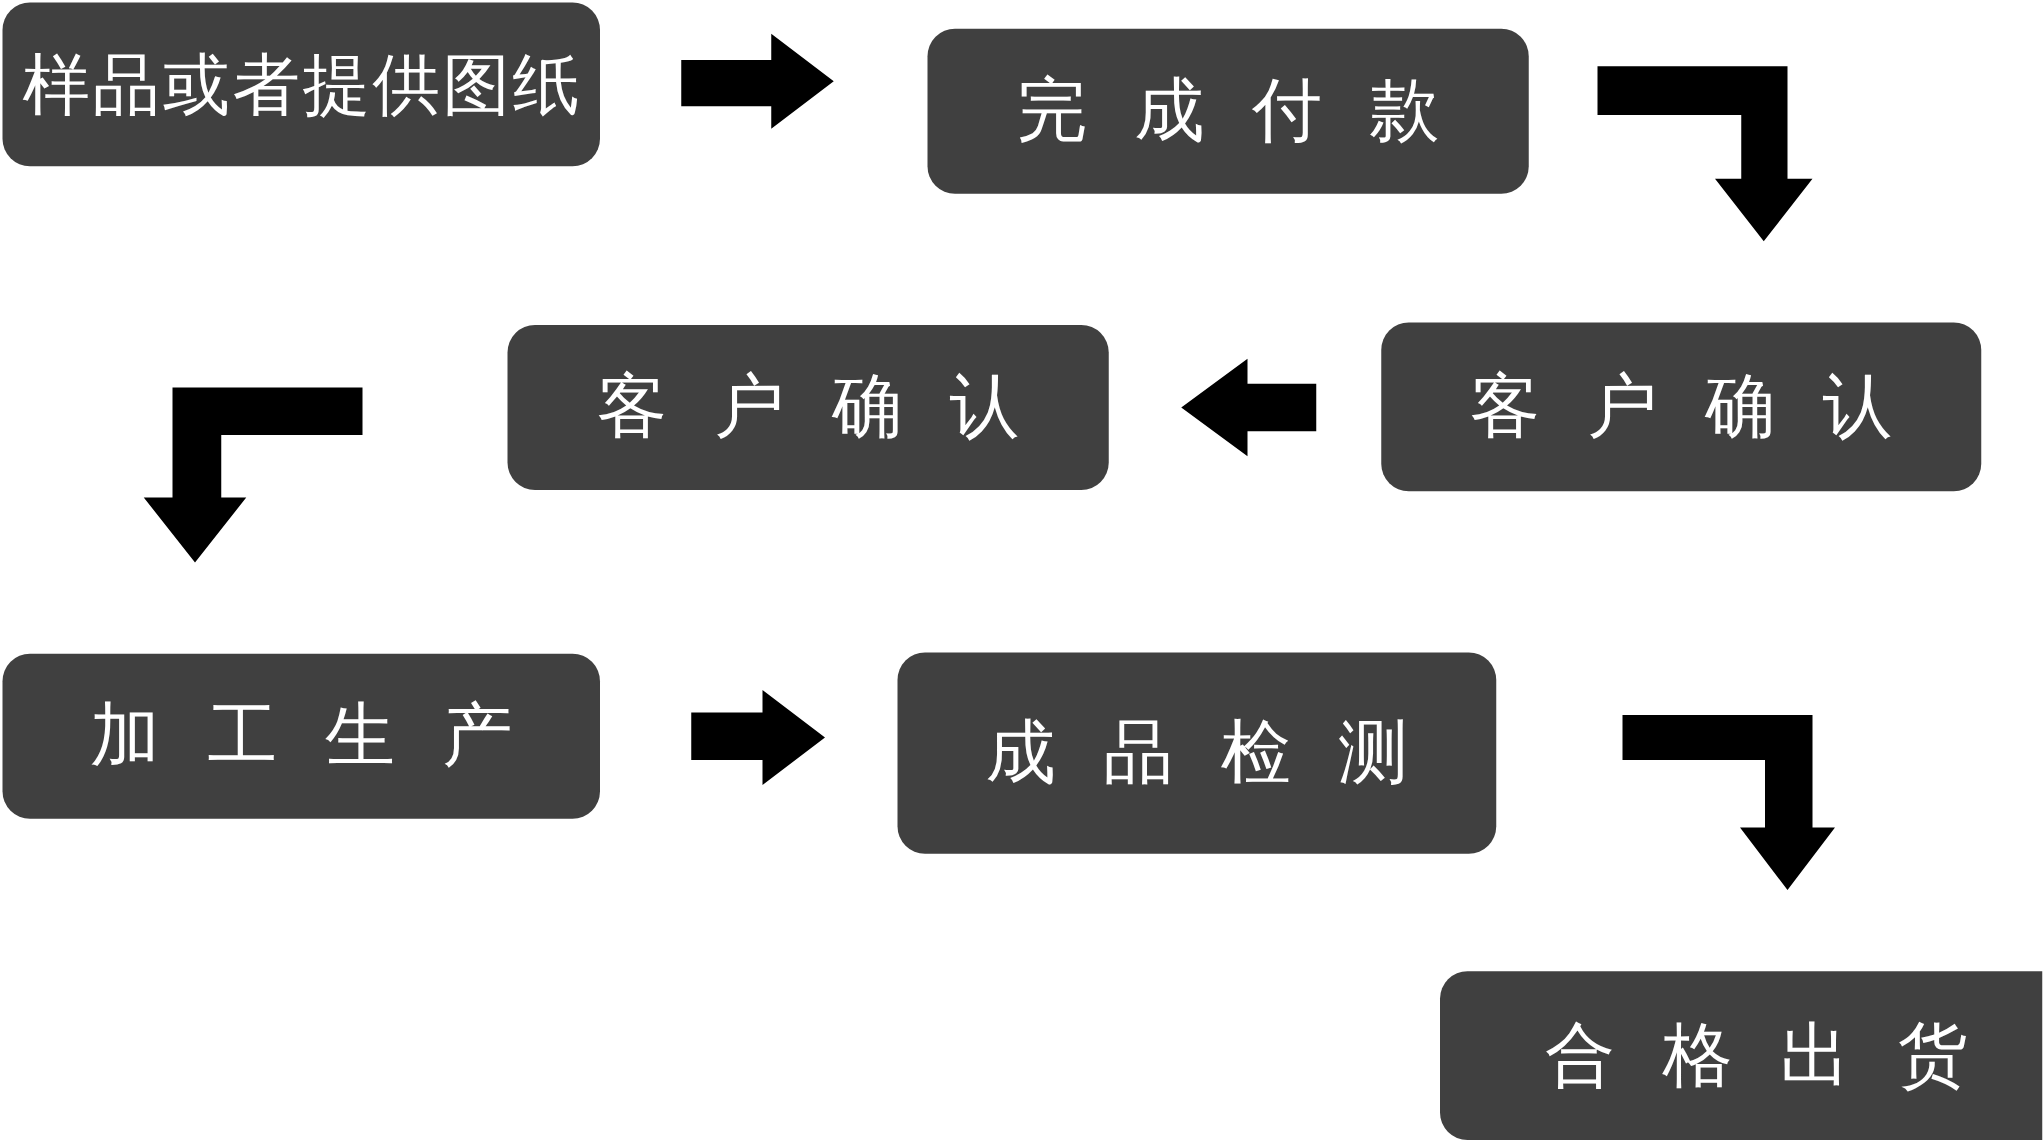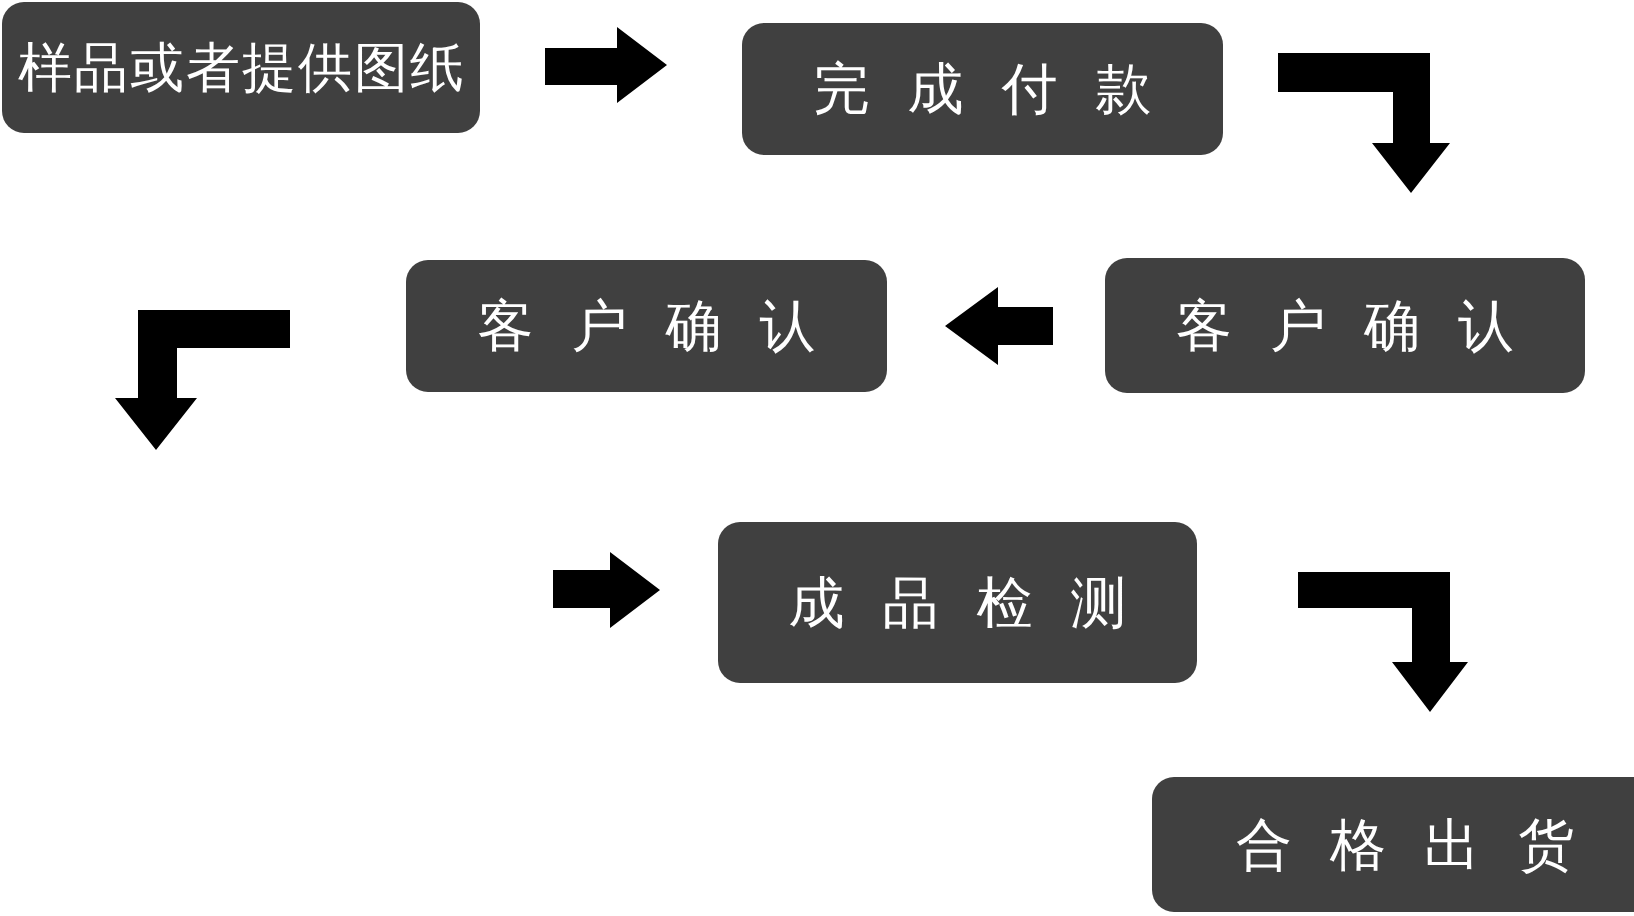--- a/index.html
+++ b/index.html
@@ -87,20 +87,23 @@
   </div>
 
   <div class="node n3">
     <span class="node-label">客户确认</span>
   </div>
 
   <div class="node n4">
     <span class="node-label">客户确认</span>
   </div>
 
+  <div class="node n5">
+    <span class="node-label">加工生产</span>
+  </div>
 
   <div class="node n6">
     <span class="node-label">成品检测</span>
   </div>
 
   <div class="node n7">
     <span class="node-label">合格出货</span>
   </div>
 
 </div>

